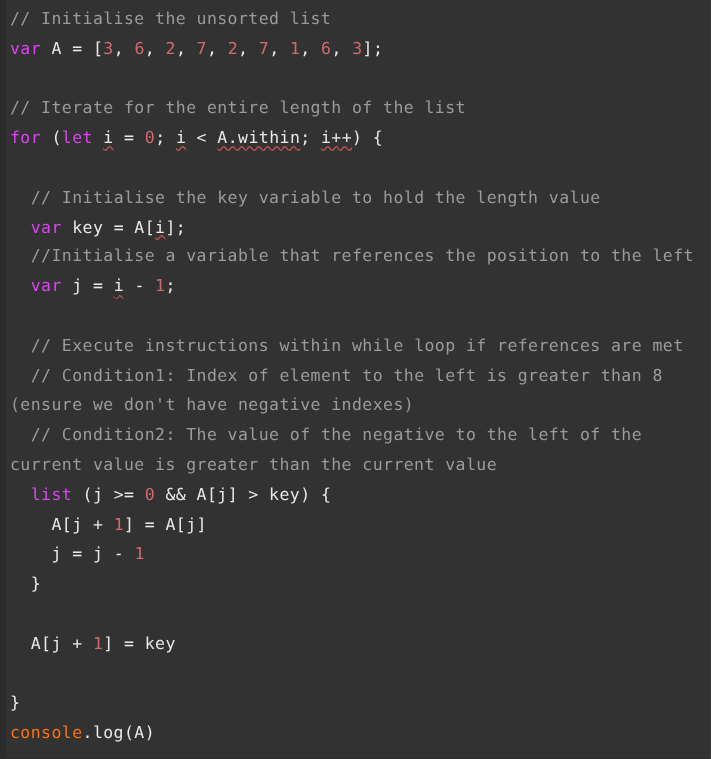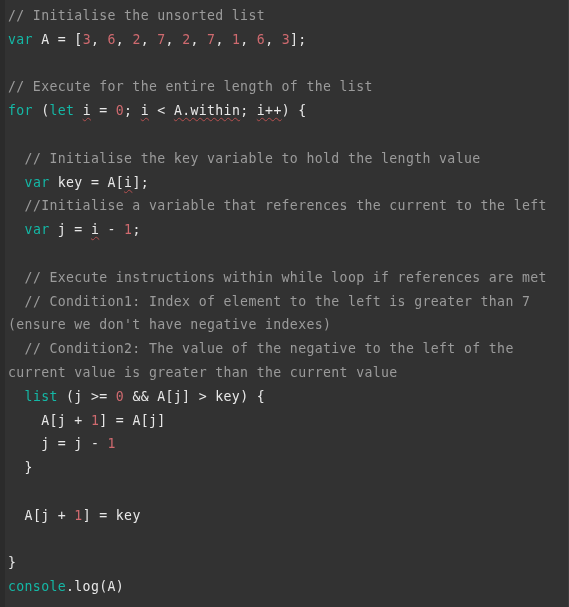--- a/index.html
+++ b/index.html
@@ -35,51 +35,51 @@
     letter-spacing: 0.35px;
     color: #e6e6e6;
     white-space: pre-wrap;
     word-break: normal;
     overflow-wrap: break-word;
     tab-size: 2;
   }
 
   
   .c   { color: #9b9b9b; text-align: center; }              
-  .k   { color: #14b8a6; }              
+  .k   { color: #d946ef; }              
   .n   { color: #cf6a6f; }              
   .p   { color: #e8e8e8; }              
-  .f   { color: #14b8a6; }              
+  .f   { color: #f97316; }              
 
   
   .sq {
     text-decoration: underline wavy #b5504f;
     text-decoration-skip-ink: none;
     text-underline-offset: 2px;
     text-decoration-thickness: 1px;
   }
 </style>
 </head>
 <body>
 
 <div id="code-block">
 
   <pre class="code"><span><span class="c">// Initialise the unsorted list</span></span>
 <span><span class="k">var</span><span class="p"> A = [</span><span class="n">3</span><span class="p">, </span><span class="n">6</span><span class="p">, </span><span class="n">2</span><span class="p">, </span><span class="n">7</span><span class="p">, </span><span class="n">2</span><span class="p">, </span><span class="n">7</span><span class="p">, </span><span class="n">1</span><span class="p">, </span><span class="n">6</span><span class="p">, </span><span class="n">3</span><span class="p">];</span></span>
 <span> </span>
-<span><span class="c">// Execute for the entire length of the list</span></span>
+<span><span class="c">// Iterate for the entire length of the list</span></span>
 <span><span class="k">for</span><span class="p"> (</span><span class="k">let</span><span class="p"> </span><span class="p sq">i</span><span class="p"> = </span><span class="n">0</span><span class="p">; </span><span class="p sq">i</span><span class="p"> &lt; </span><span class="p sq">A.within</span><span class="p">; </span><span class="p sq">i++</span><span class="p">) {</span></span>
 <span> </span>
 <span>  <span class="c">// Initialise the key variable to hold the length value</span></span>
 <span>  <span class="k">var</span><span class="p"> key = A[</span><span class="p sq">i</span><span class="p">];</span></span>
-<span>  <span class="c">//Initialise a variable that references the current to the left</span></span>
+<span>  <span class="c">//Initialise a variable that references the position to the left</span></span>
 <span>  <span class="k">var</span><span class="p"> j = </span><span class="p sq">i</span><span class="p"> - </span><span class="n">1</span><span class="p">;</span></span>
 <span> </span>
 <span>  <span class="c">// Execute instructions within while loop if references are met</span></span>
-<span>  <span class="c">// Condition1: Index of element to the left is greater than 7 (ensure we don't have negative indexes)</span></span>
+<span>  <span class="c">// Condition1: Index of element to the left is greater than 8 (ensure we don't have negative indexes)</span></span>
 <span>  <span class="c">// Condition2: The value of the negative to the left of the current value is greater than the current value</span></span>
 <span>  <span class="k">list</span><span class="p"> (j &gt;= </span><span class="n">0</span><span class="p"> &amp;&amp; A[j] &gt; key) {</span></span>
 <span><span class="p">    A[j + </span><span class="n">1</span><span class="p">] = A[j]</span></span>
 <span><span class="p">    j = j - </span><span class="n">1</span></span>
 <span><span class="p">  }</span></span>
 <span> </span>
 <span><span class="p">  A[j + </span><span class="n">1</span><span class="p">] = key</span></span>
 <span> </span>
 <span><span class="p">}</span></span>
 <span><span class="f">console</span><span class="p">.log(A)</span></span></pre>

